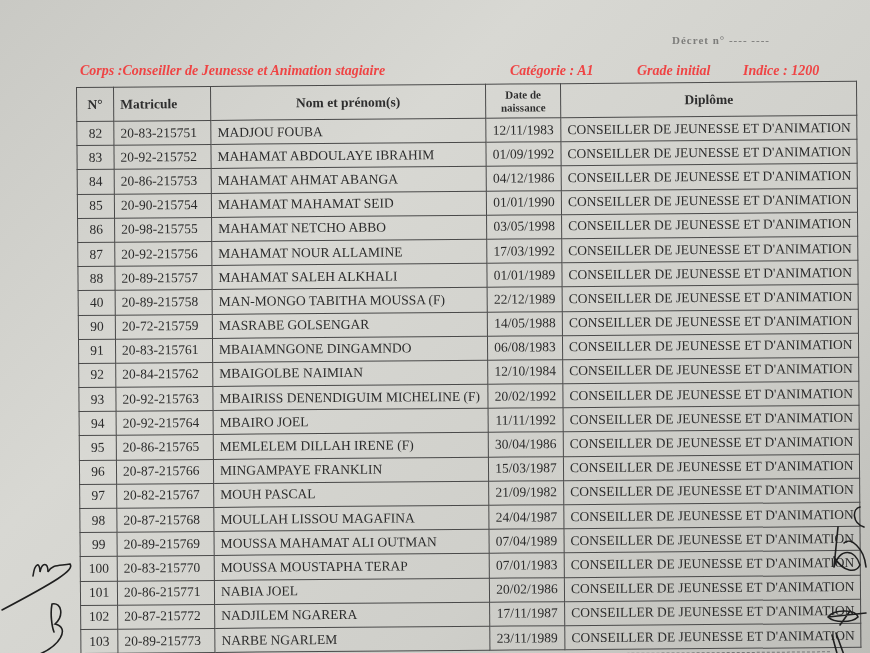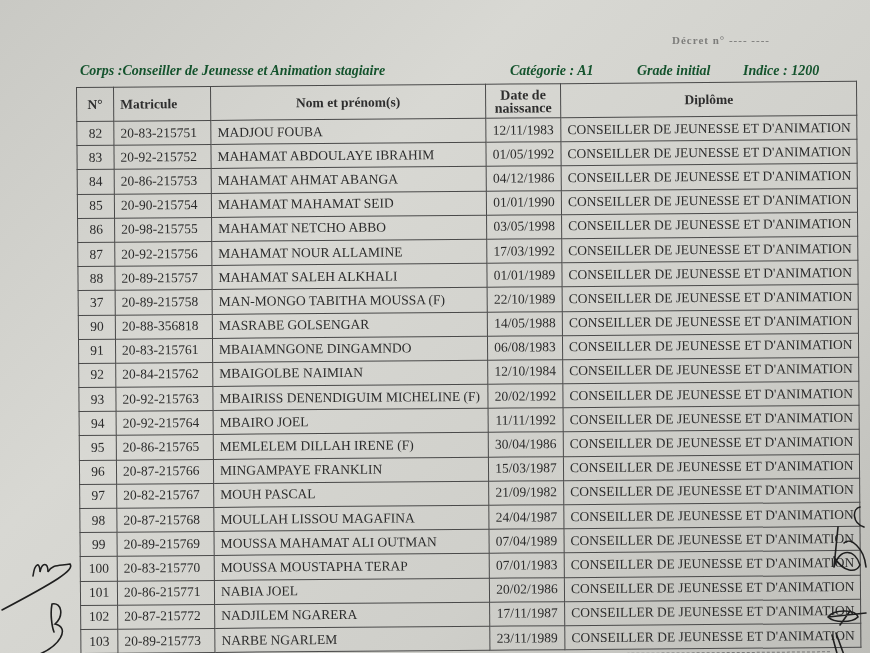--- a/index.html
+++ b/index.html
@@ -12,21 +12,21 @@
   }
   .page {
     position: absolute; left: 0; top: 0; width: 870px; height: 653px; margin-top: 32px;
   }
   .top-cut {
     position: absolute; left: 672px; top: 2px; font-size: 11px; color: #444;
     letter-spacing: 1px; font-weight: bold; opacity: .6;
   }
   .header-line {
     position: absolute; top: 31px; left: 80px; right: 48px; height: 20px;
-    font-style: italic; font-weight: bold; font-size: 14px; color: #14532d;
+    font-style: italic; font-weight: bold; font-size: 14px; color: #ef4444;
   }
   .header-line span { position: absolute; white-space: nowrap; }
   .h-corps { left: 0; }
   .h-cat { left: 430px; }
   .h-grade { left: 557px; }
   .h-indice { left: 663px; text-align: center; }
 
   table.doc {
     position: absolute; left: 76px; top: 55px;
     border-collapse: collapse;
@@ -36,21 +36,21 @@
   }
   table.doc th, table.doc td {
     border: 1px solid #4a4a4a;
     padding: 0 6px;
     height: 23.2px;
     white-space: nowrap;
   }
   table.doc th {
     font-weight: bold; font-size: 13.5px; height: 33px; color: #2e2e2e;
   }
-  table.doc th.date-h { font-size: 14px; line-height: 13px; }
+  table.doc th.date-h { font-size: 11px; line-height: 13px; }
   .c-no { width: 24px; text-align: center; }
   .c-mat { width: 84px; text-align: left; }
   .c-nom { width: 262px; text-align: left; }
   .c-date { width: 62px; text-align: center; }
   .c-dip { width: 282px; text-align: center; }
   td.c-nom { padding-left: 8px; }
   td { color: #2c2c2c; }
 
   .footer {
     position: absolute; top: 624px; left: 88px; right: 0; height: 28px;
@@ -98,21 +98,21 @@
           <td class="c-no">82</td>
           <td class="c-mat">20-83-215751</td>
           <td class="c-nom">MADJOU FOUBA</td>
           <td class="c-date">12/11/1983</td>
           <td class="c-dip">CONSEILLER DE JEUNESSE ET D'ANIMATION</td>
         </tr>
         <tr>
           <td class="c-no">83</td>
           <td class="c-mat">20-92-215752</td>
           <td class="c-nom">MAHAMAT ABDOULAYE IBRAHIM</td>
-          <td class="c-date">01/05/1992</td>
+          <td class="c-date">01/09/1992</td>
           <td class="c-dip">CONSEILLER DE JEUNESSE ET D'ANIMATION</td>
         </tr>
         <tr>
           <td class="c-no">84</td>
           <td class="c-mat">20-86-215753</td>
           <td class="c-nom">MAHAMAT AHMAT ABANGA</td>
           <td class="c-date">04/12/1986</td>
           <td class="c-dip">CONSEILLER DE JEUNESSE ET D'ANIMATION</td>
         </tr>
         <tr>
@@ -137,29 +137,29 @@
           <td class="c-dip">CONSEILLER DE JEUNESSE ET D'ANIMATION</td>
         </tr>
         <tr>
           <td class="c-no">88</td>
           <td class="c-mat">20-89-215757</td>
           <td class="c-nom">MAHAMAT SALEH ALKHALI</td>
           <td class="c-date">01/01/1989</td>
           <td class="c-dip">CONSEILLER DE JEUNESSE ET D'ANIMATION</td>
         </tr>
         <tr>
-          <td class="c-no">37</td>
+          <td class="c-no">40</td>
           <td class="c-mat">20-89-215758</td>
           <td class="c-nom">MAN-MONGO TABITHA MOUSSA (F)</td>
-          <td class="c-date">22/10/1989</td>
+          <td class="c-date">22/12/1989</td>
           <td class="c-dip">CONSEILLER DE JEUNESSE ET D'ANIMATION</td>
         </tr>
         <tr>
           <td class="c-no">90</td>
-          <td class="c-mat">20-88-356818</td>
+          <td class="c-mat">20-72-215759</td>
           <td class="c-nom">MASRABE GOLSENGAR</td>
           <td class="c-date">14/05/1988</td>
           <td class="c-dip">CONSEILLER DE JEUNESSE ET D'ANIMATION</td>
         </tr>
         <tr>
           <td class="c-no">91</td>
           <td class="c-mat">20-83-215761</td>
           <td class="c-nom">MBAIAMNGONE DINGAMNDO</td>
           <td class="c-date">06/08/1983</td>
           <td class="c-dip">CONSEILLER DE JEUNESSE ET D'ANIMATION</td>

